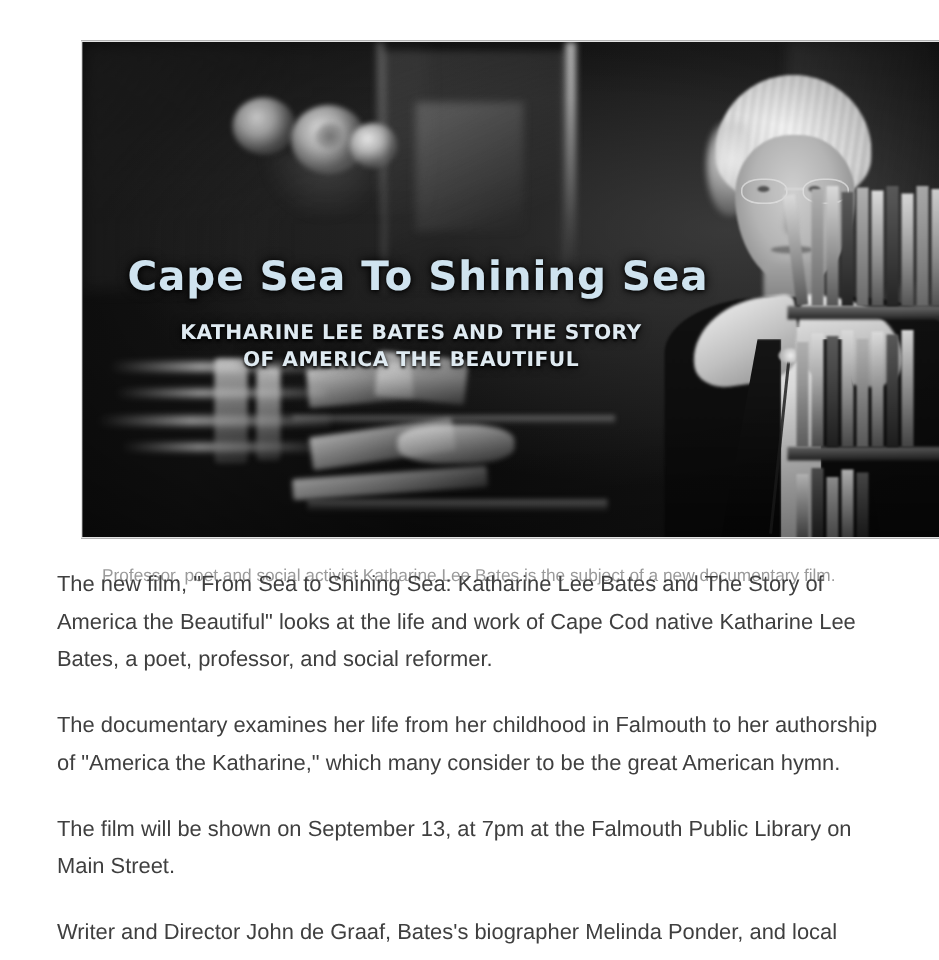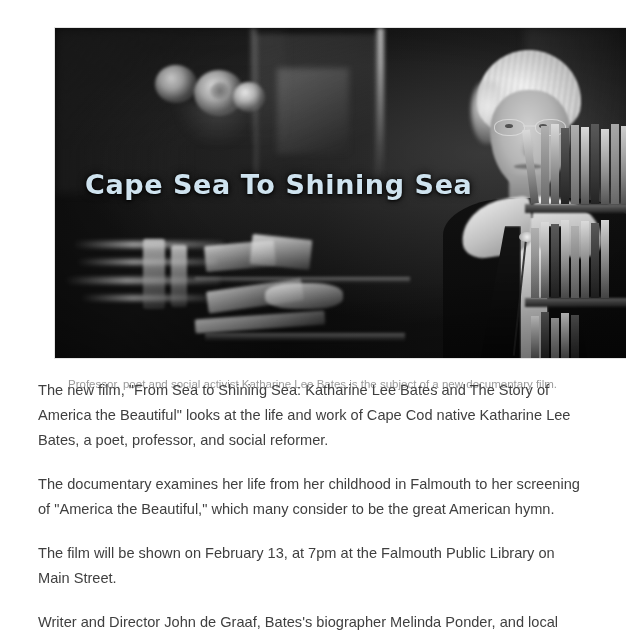--- a/index.html
+++ b/index.html
@@ -500,27 +500,29 @@
           <div class="paper-block" style="left:140px; top:82px; width:130px; height:14px; border-radius:2px; transform:rotate(-4deg);"></div>
           <div class="shelf-rail" style="left:150px; top:100px; width:200px; height:8px;"></div>
         </div>
 
         <div class="vignette"></div>
       </div>
 
       <div class="poster-text">
         <div class="poster-title">Cape Sea To Shining Sea</div>
         <div class="poster-sub">
+          <span class="l1">KATHARINE  LEE BATES AND THE STORY</span>
+          <span class="l2">OF AMERICA THE BEAUTIFUL</span>
         </div>
       </div>
     </div>
 
     <figcaption class="caption">Professor, poet and social activist Katharine Lee Bates is the subject of a new documentary film.</figcaption>
   </figure>
 
   <div class="body-copy">
     <p>The new film, "From Sea to Shining Sea: Katharine Lee Bates and The Story of America the Beautiful" looks at the life and work of Cape Cod native Katharine Lee Bates, a poet, professor, and social reformer.</p>
-    <p>The documentary examines her life from her childhood in Falmouth to her screening of "America the Beautiful," which many consider to be the great American hymn.</p>
-    <p>The film will be shown on February 13, at 7pm at the Falmouth Public Library on Main Street.</p>
+    <p>The documentary examines her life from her childhood in Falmouth to her authorship of "America the Katharine," which many consider to be the great American hymn.</p>
+    <p>The film will be shown on September 13, at 7pm at the Falmouth Public Library on Main Street.</p>
     <p>Writer and Director John de Graaf, Bates's biographer Melinda Ponder, and local author Leonard Miele will be in attendance for a Q &amp; A and discussion after the screening.</p>
   </div>
 
 </div>
 
 </body></html>

